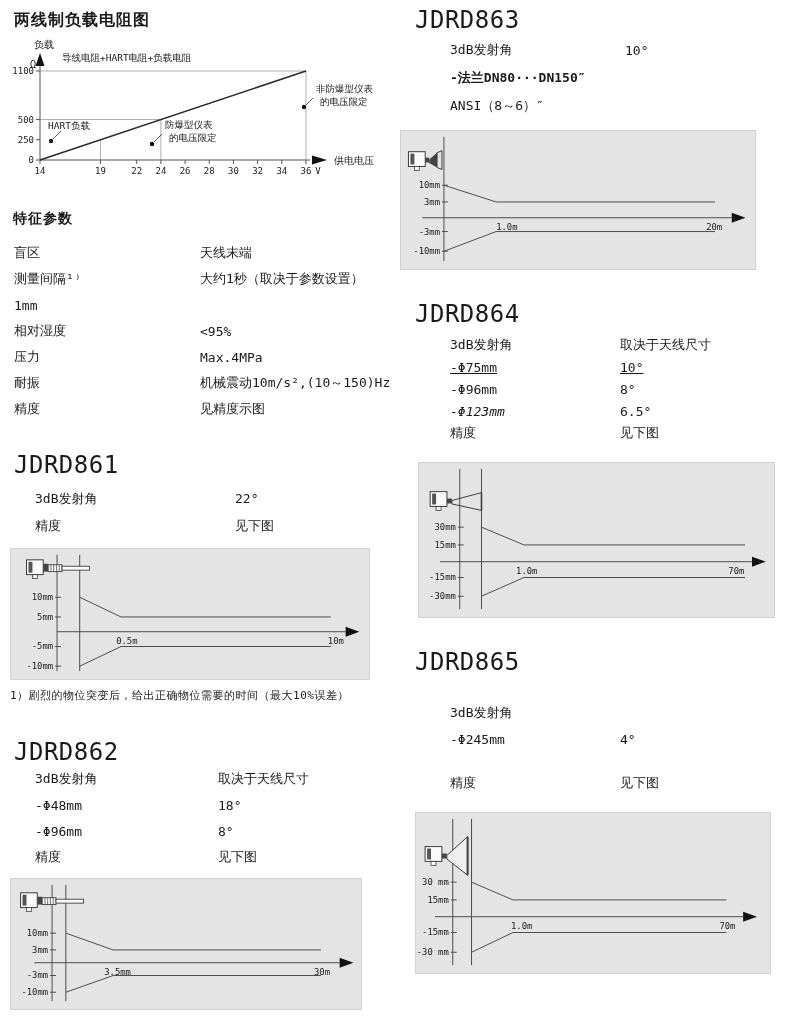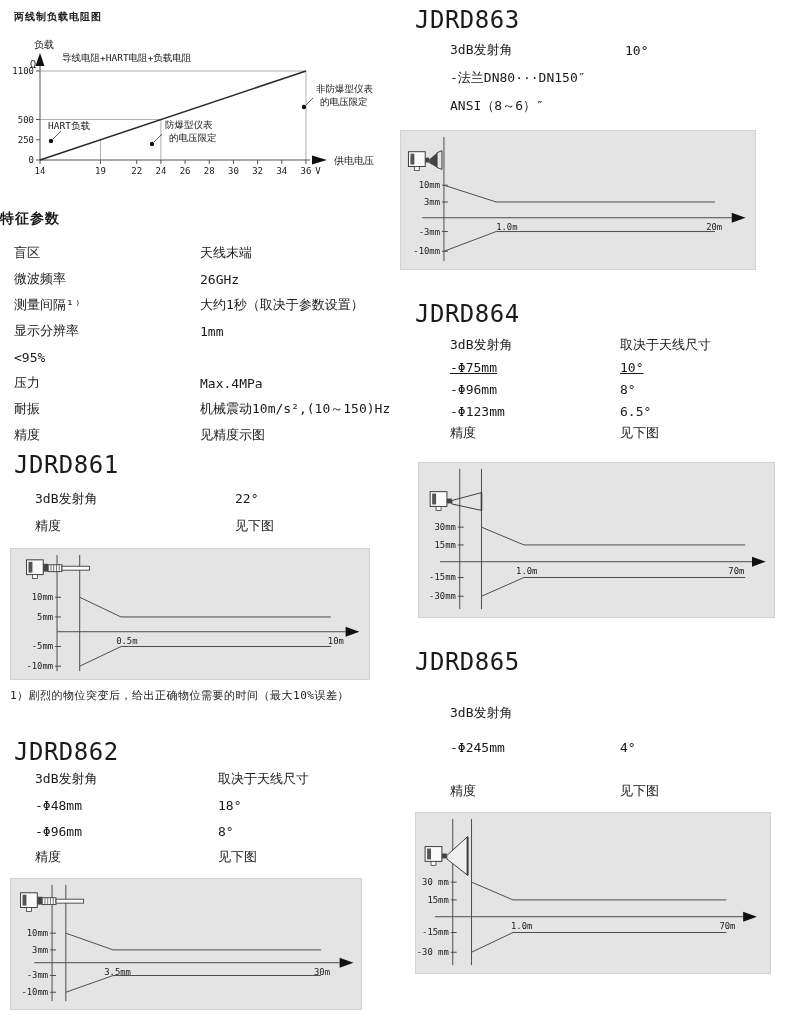--- a/index.html
+++ b/index.html
@@ -2,21 +2,21 @@
 <html><head>
 <meta charset="utf-8">
 <style>
   html,body{margin:0;padding:0;}
   body{
     width:800px;height:1030px;position:relative;background:#ffffff;color:#1a1a1a;
     font-family:"DejaVu Sans Mono","DejaVu Sans","Liberation Sans",monospace;
     overflow:hidden;
   }
   .abs{position:absolute;}
-  .doc-title{font-size:10px;font-weight:600;letter-spacing:1px;}
+  .doc-title{font-size:16px;font-weight:600;letter-spacing:1px;}
   .sec-heading{font-size:14px;font-weight:700;letter-spacing:1px;}
   .model-heading{font-size:24px;font-weight:400;letter-spacing:0.5px;}
   .spec-rows{display:block;}
   .spec-row{display:flex;align-items:center;font-size:13px;}
   .spec-row .lbl{flex:0 0 auto;white-space:nowrap;}
   .spec-row .val{white-space:nowrap;}
   .footnote{font-size:11px;letter-spacing:0.5px;}
   .panel{background:#e4e4e4;border:1px solid #d2d2d2;box-sizing:border-box;}
   svg text{font-family:"DejaVu Sans Mono","DejaVu Sans",monospace;fill:#1a1a1a;}
   #m865 .spec-row:last-child{margin-top:18px;}
@@ -76,39 +76,35 @@
     <circle cx="142" cy="116" r="2.2" fill="#111"></circle>
     <line x1="144" y1="114" x2="152" y2="106" stroke="#333" stroke-width="0.8"></line>
     <text x="155" y="100" font-size="9.5" text-anchor="start">防爆型仪表</text>
     <text x="159" y="113" font-size="9.5" text-anchor="start">的电压限定</text>
     <circle cx="294" cy="79" r="2.2" fill="#111"></circle>
     <line x1="296" y1="77" x2="303" y2="70" stroke="#333" stroke-width="0.8"></line>
     <text x="306" y="64" font-size="9.5" text-anchor="start">非防爆型仪表</text>
     <text x="310" y="77" font-size="9.5" text-anchor="start">的电压限定</text>
   </svg>
 
-<div class="abs sec-heading" style="left:0;top:210px;">特征参数</div>
+<div class="abs sec-heading" style="left:13px;top:210px;">特征参数</div>
 <div id="params-rows" class="abs spec-rows" style="left:14px;top:240px;">
     <div class="spec-row" style="height: 26px;">
       <span class="lbl" style="width: 186px;">盲区</span>
       <span class="val">天线末端</span>
     </div>
     <div class="spec-row" style="height: 26px;">
-      <span class="lbl" style="width: 186px;">微波频率</span>
-      <span class="val">26GHz</span>
-    </div>
-    <div class="spec-row" style="height: 26px;">
       <span class="lbl" style="width: 186px;">测量间隔¹⁾</span>
       <span class="val">大约1秒（取决于参数设置）</span>
     </div>
     <div class="spec-row" style="height: 26px;">
-      <span class="lbl" style="width: 186px;">显示分辨率</span>
       <span class="val">1mm</span>
     </div>
     <div class="spec-row" style="height: 26px;">
+      <span class="lbl" style="width: 186px;">相对湿度</span>
       <span class="val">&lt;95%</span>
     </div>
     <div class="spec-row" style="height: 26px;">
       <span class="lbl" style="width: 186px;">压力</span>
       <span class="val">Max.4MPa</span>
     </div>
     <div class="spec-row" style="height: 26px; justify-content: flex-end;">
       <span class="lbl" style="width: 186px;">耐振</span>
       <span class="val">机械震动10m/s²,(10～150)Hz</span>
     </div>
@@ -211,21 +207,21 @@
     <text x="93" y="97" font-size="9" text-anchor="start">3.5mm</text>
     <text x="306" y="97" font-size="9" text-anchor="start">30m</text>
   </svg>
 
 <div class="abs model-heading" style="left:415px;top:6px;">JDRD863</div>
 <div id="m863" class="abs spec-rows" style="left:450px;top:36px;">
     <div class="spec-row" style="height: 28px;">
       <span class="lbl" style="width: 175px;">3dB发射角</span>
       <span class="val">10°</span>
     </div>
-    <div class="spec-row" style="height: 28px;">
+    <div class="spec-row" style="height: 28px; font-weight: bold;">
       <span class="lbl" style="width: 175px;">-法兰DN80···DN150″</span>
       <span class="val"></span>
     </div>
     <div class="spec-row" style="height: 28px;">
       <span class="lbl" style="width: 175px;">ANSI（8～6）″</span>
       <span class="val"></span>
     </div>
   </div>
 <svg id="d863" class="abs panel" style="left:400px;top:130px;" width="356" height="140" viewBox="0 0 356 140">
     <line x1="42" y1="6" x2="42" y2="132" stroke="#4a4a4a" stroke-width="1"></line>
@@ -261,21 +257,21 @@
     </div>
     <div class="spec-row" style="height: 22px; text-decoration: underline;">
       <span class="lbl" style="width: 170px;">-Φ75mm</span>
       <span class="val">10°</span>
     </div>
     <div class="spec-row" style="height: 22px;">
       <span class="lbl" style="width: 170px;">-Φ96mm</span>
       <span class="val">8°</span>
     </div>
     <div class="spec-row" style="height: 22px;">
-      <span class="lbl" style="width: 170px;">-Φ123mm</span>
+      <span class="lbl" style="width: 170px; font-style: italic;">-Φ123mm</span>
       <span class="val">6.5°</span>
     </div>
     <div class="spec-row" style="height: 22px;">
       <span class="lbl" style="width: 170px;">精度</span>
       <span class="val">见下图</span>
     </div>
   </div>
 <svg id="d864" class="abs panel" style="left:418px;top:462px;" width="357" height="156" viewBox="0 0 357 156">
     <line x1="40" y1="6" x2="40" y2="148" stroke="#4a4a4a" stroke-width="1"></line>
     <line x1="62" y1="6" x2="62" y2="148" stroke="#4a4a4a" stroke-width="1"></line>
@@ -302,21 +298,21 @@
     <text x="97" y="112" font-size="9" text-anchor="start">1.0m</text>
     <text x="312" y="112" font-size="9" text-anchor="start">70m</text>
   </svg>
 
 <div class="abs model-heading" style="left:415px;top:648px;">JDRD865</div>
 <div id="m865" class="abs spec-rows" style="left:450px;top:700px;">
     <div class="spec-row" style="height: 26px;">
       <span class="lbl" style="width: 170px;">3dB发射角</span>
       <span class="val"></span>
     </div>
-    <div class="spec-row" style="height: 26px; margin-top: 8px;">
+    <div class="spec-row" style="height: 26px;">
       <span class="lbl" style="width: 170px;">-Φ245mm</span>
       <span class="val">4°</span>
     </div>
     <div class="spec-row" style="height: 26px;">
       <span class="lbl" style="width: 170px;">精度</span>
       <span class="val">见下图</span>
     </div>
   </div>
 <svg id="d865" class="abs panel" style="left:415px;top:812px;" width="356" height="162" viewBox="0 0 356 162">
     <line x1="36" y1="6" x2="36" y2="154" stroke="#4a4a4a" stroke-width="1"></line>

